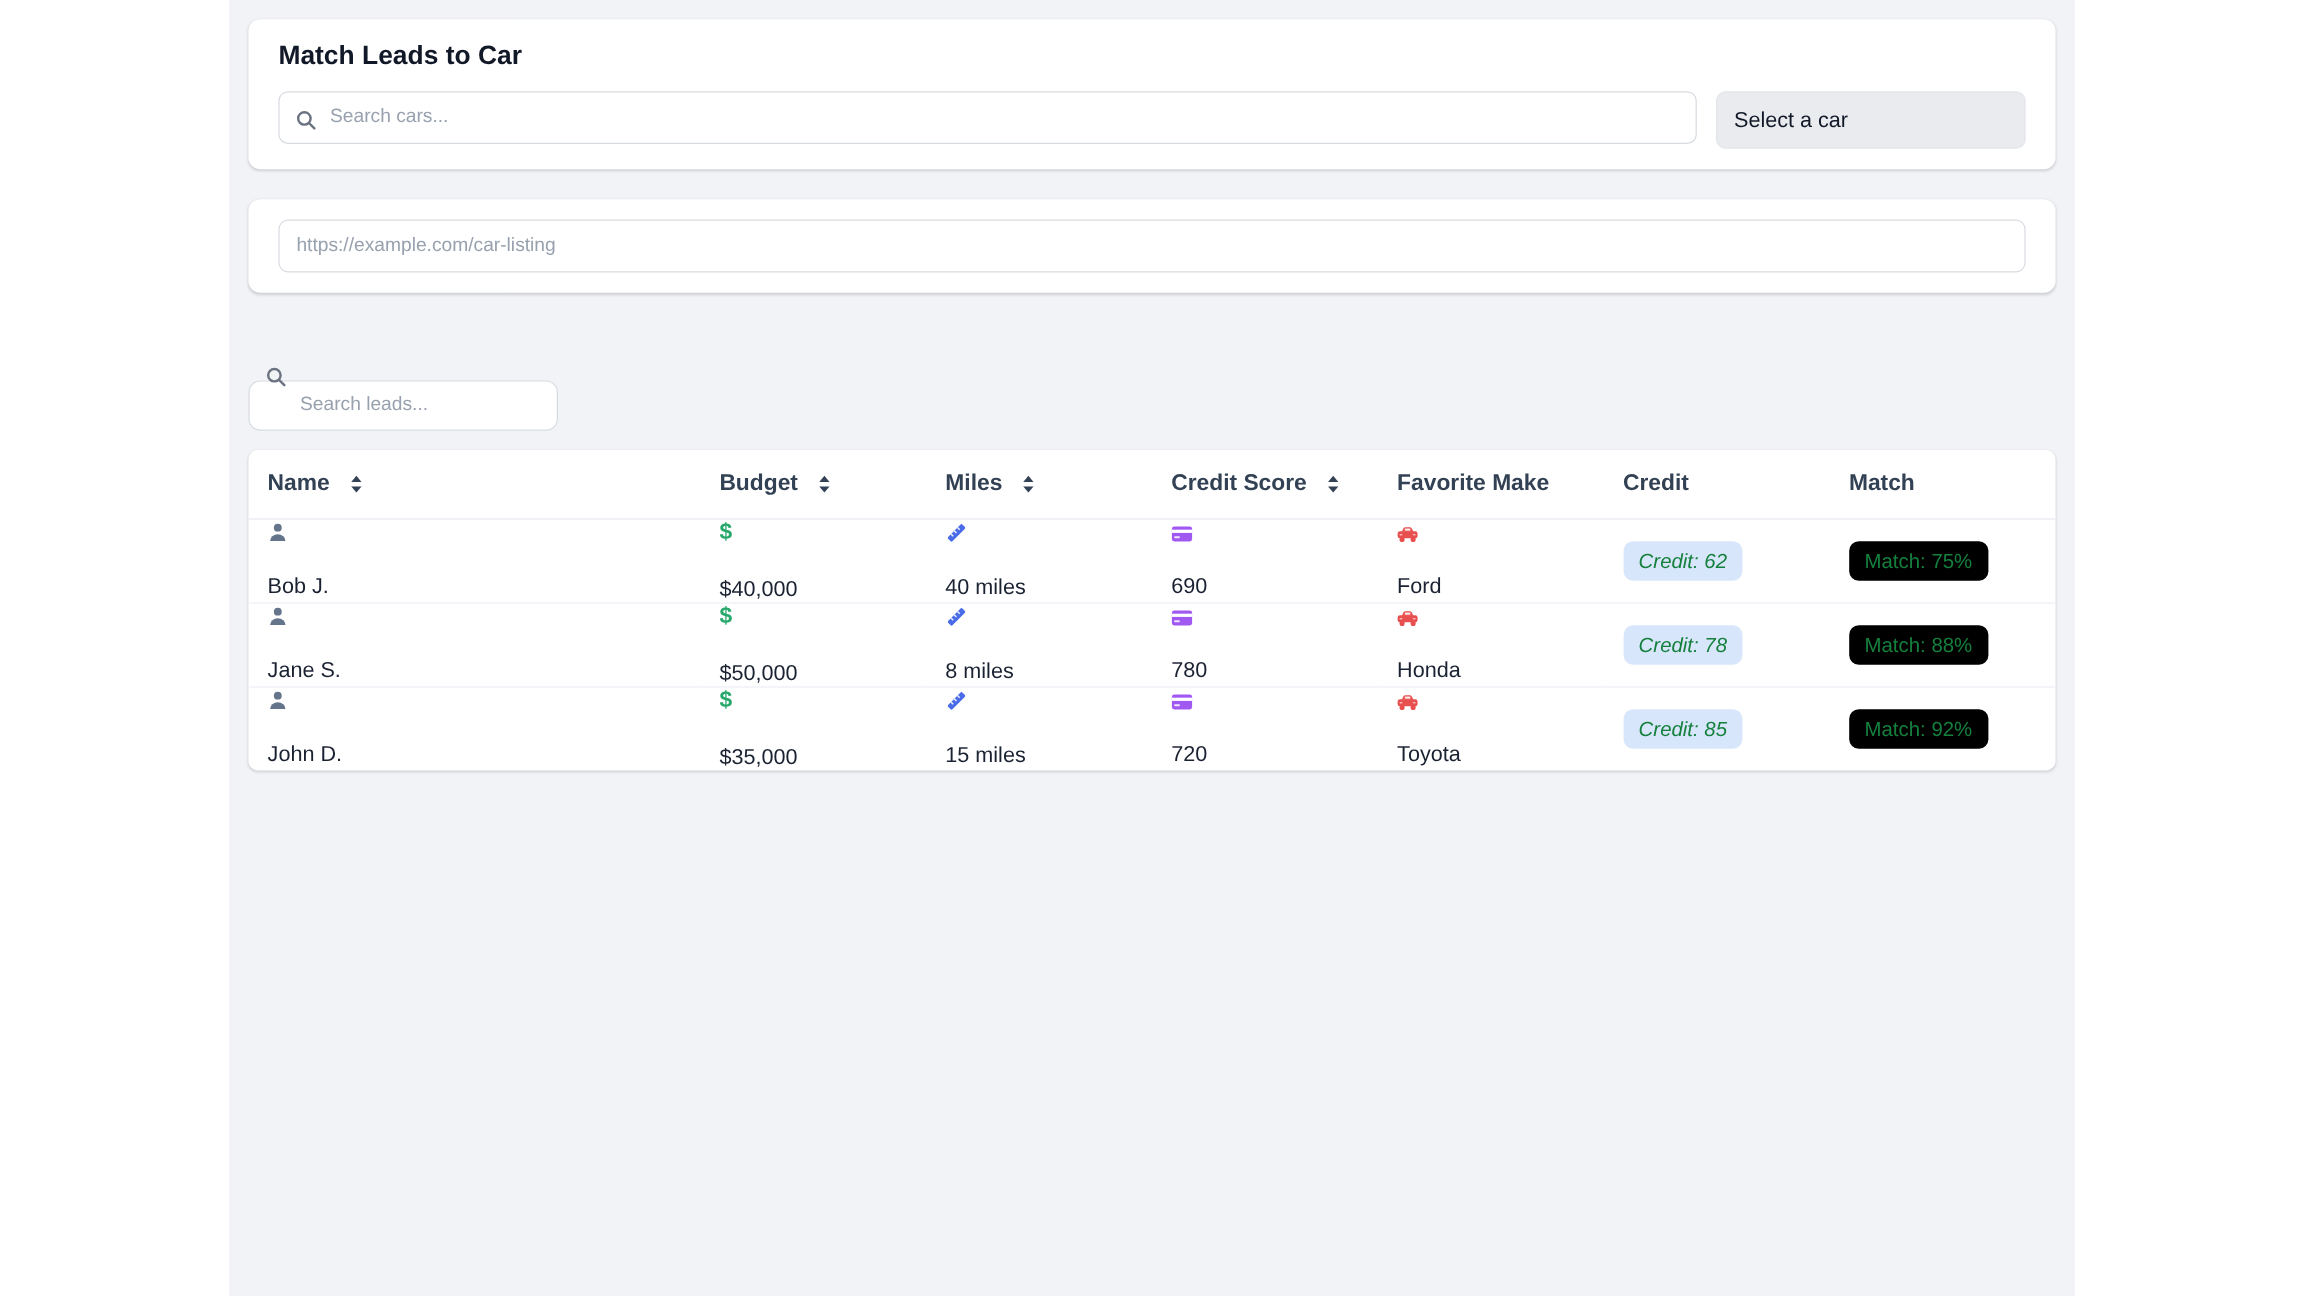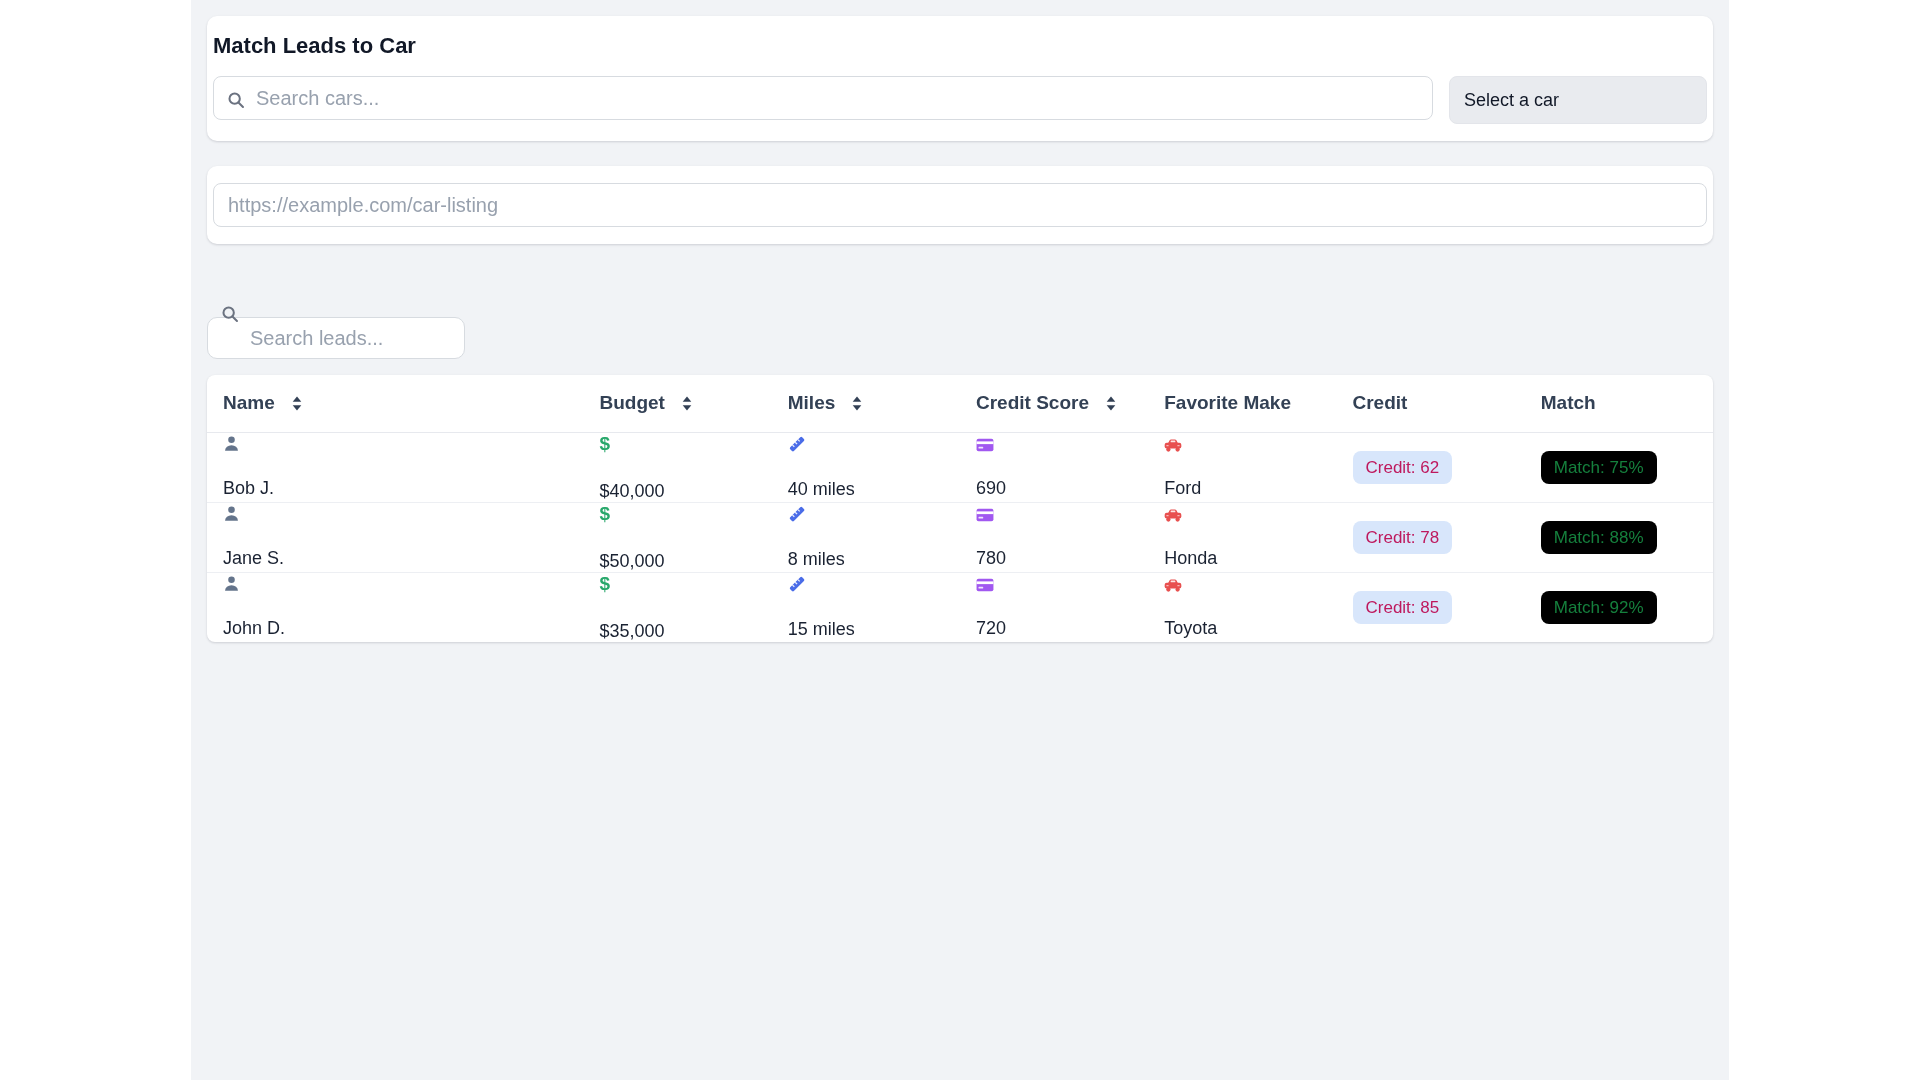--- a/index.html
+++ b/index.html
@@ -20,21 +20,21 @@
     font-size: 32px;
     font-weight: 700;
     color: #1e293b;
     letter-spacing: -0.3px;
     margin: 4px 0 20px 0;
   }
   .card {
     background: #ffffff;
     border-radius: 10px;
     box-shadow: 0 1px 2px rgba(16,24,40,.06), 0 1px 3px rgba(16,24,40,.10);
-    padding: 17px 6px;
+    padding: 17px 25px;
     margin-bottom: 25px;
   }
   .card-heading {
     font-size: 22px;
     font-weight: 700;
     color: #111827;
     margin-bottom: 17px;
   }
   .controls-row { display: flex; gap: 16px; }
   .input-wrap { position: relative; flex: 1; }
@@ -42,21 +42,21 @@
     position: absolute; left: 14px; top: 50%; transform: translateY(-50%);
     display: inline-flex;
   }
   .text-input {
     width: 100%;
     height: 44px;
     border: 1px solid #d7dbe0;
     border-radius: 8px;
     background: #fff;
     font-family: inherit;
-    font-size: 20px;
+    font-size: 16px;
     color: #ef4444;
     padding: 0 14px;
     outline: none;
   }
   .text-input.with-icon { padding-left: 42px; }
   .text-input::placeholder { color: #98a1ae; }
   .car-select {
     width: 258px;
     height: 48px;
     background: #e9ebef;
@@ -104,21 +104,21 @@
   tbody tr:last-child td { border-bottom: none; }
   .cell-flex { display: inline-flex; gap: 26px; flex-direction: column; }
   .dollar-glyph { color: #28a86b; font-weight: 700; font-size: 19px; }
   .badge {
     display: inline-block;
     padding: 8px 13px;
     border-radius: 8px;
     font-size: 17px;
     line-height: 1;
   }
-  .badge-credit { background: #d8e6fb; color: #be185d; }
+  .badge-credit { background: #d8e6fb; color: #15803d; font-style: italic; }
   .badge-match  { background: #000000; color: #15803d; }
   .icon { display: inline-flex; flex: none; }
 </style>
 </head>
 <body>
 
 <div class="app-container">
 
   <section class="card">
     <h2 class="card-heading">Match Leads to Car</h2>

